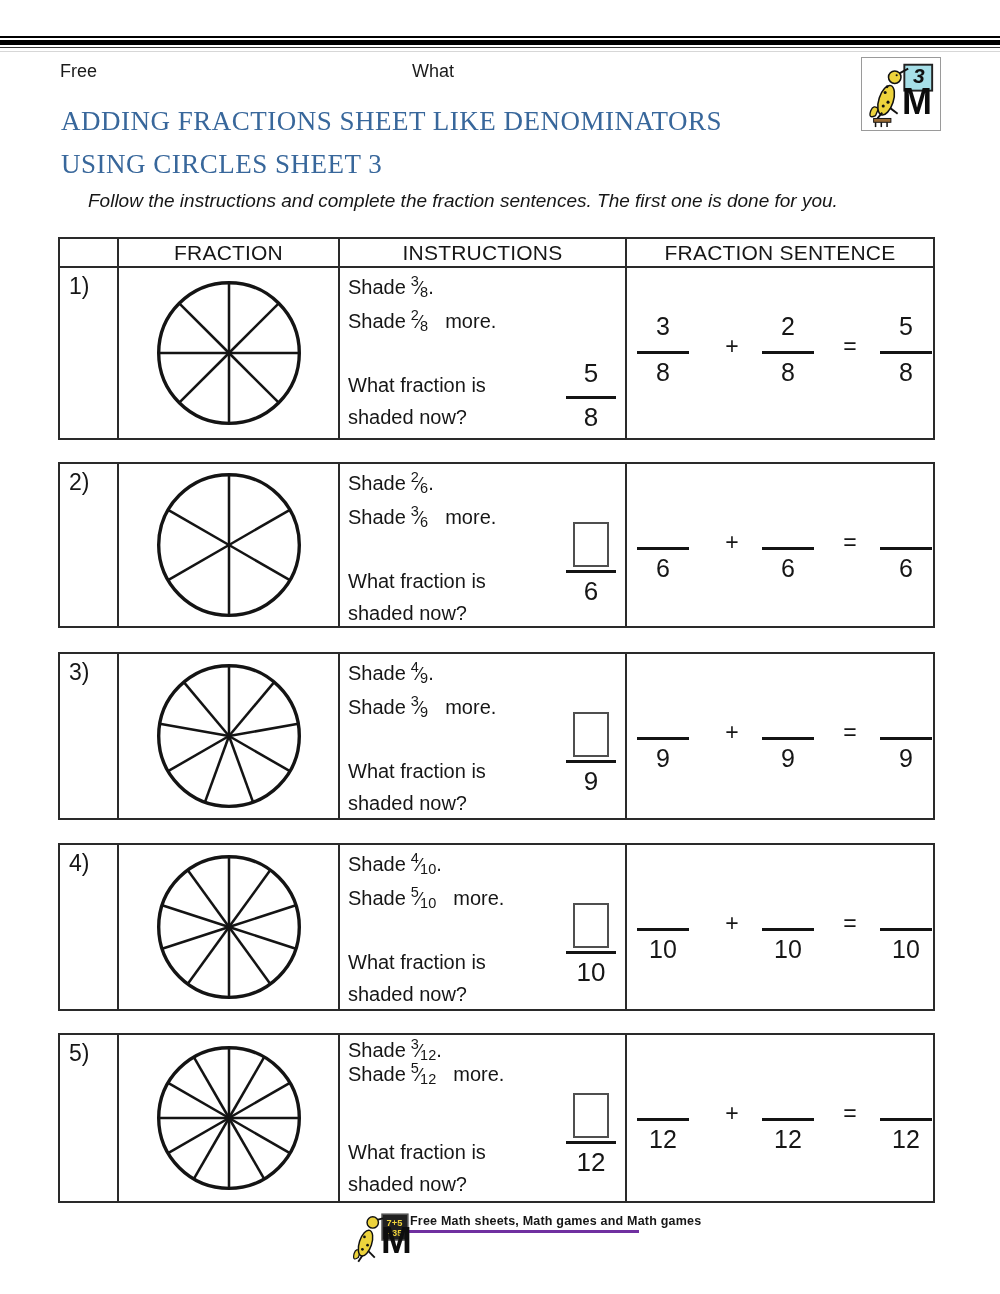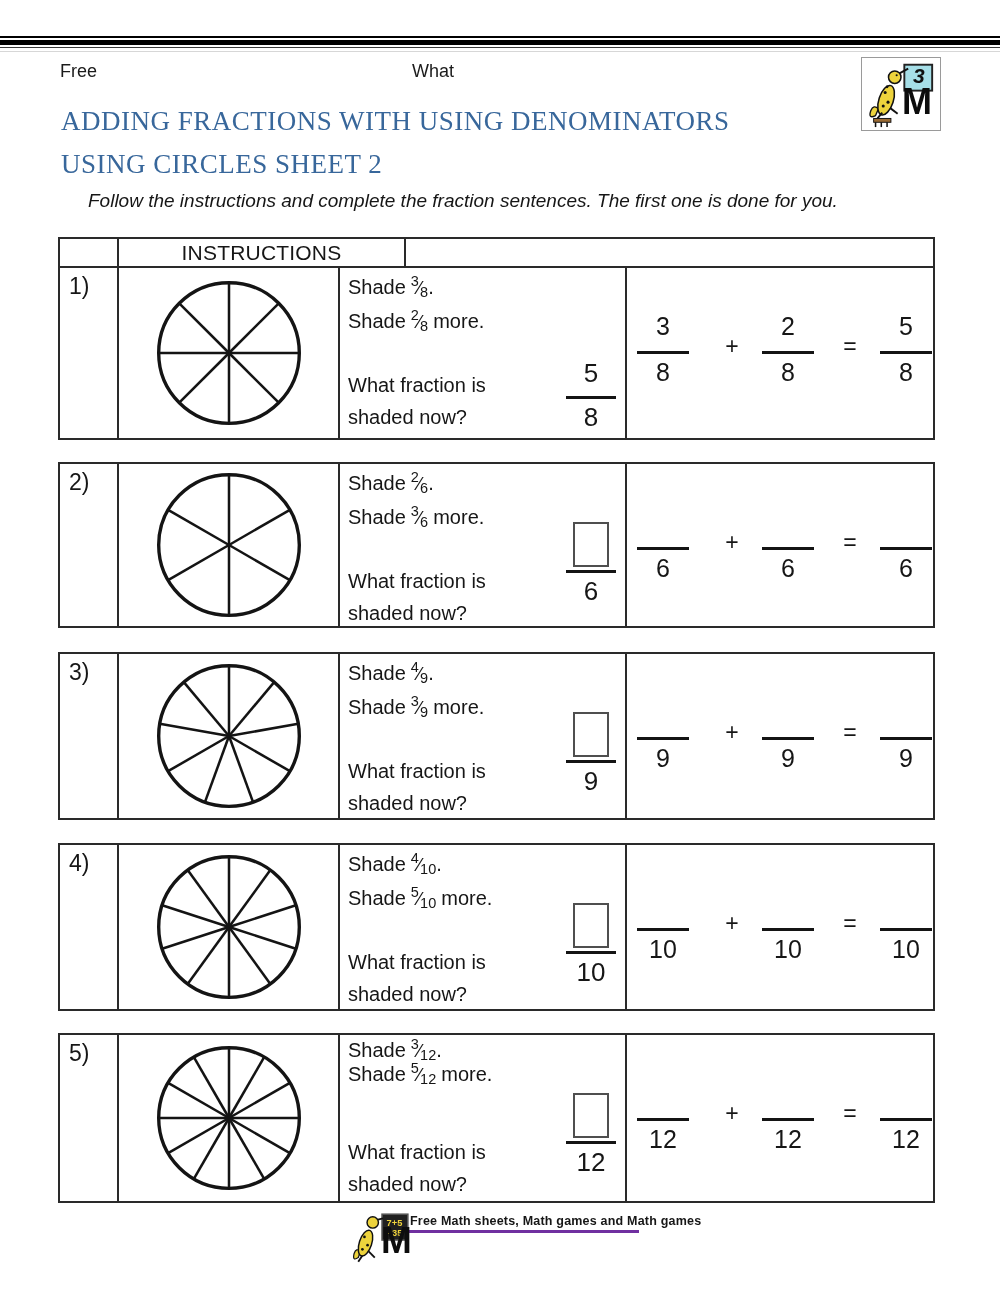--- a/index.html
+++ b/index.html
@@ -36,21 +36,21 @@
              box-sizing:border-box;display:flex;}
   .hdr-cell{box-sizing:border-box;height:100%;font-size:21px;text-align:center;padding-top:2px;
             letter-spacing:.2px;}
   .hdr-empty{width:59px;border-right:2px solid #2a2a2a;}
   .hdr-frac{width:221px;border-right:2px solid #2a2a2a;}
   .hdr-instr{width:287px;border-right:2px solid #2a2a2a;}
   .hdr-sent{flex:1;}
 
   .iline{position:absolute;left:8px;white-space:nowrap;}
   .w{margin-right:5px;}
-  .more{margin-left:5px;}
+  .more{margin-left:17px;}
   .ifn{font-size:14.5px;position:relative;top:-8px;}
   .ifs{font-size:19px;margin:0 -1px;}
   .ifd{font-size:14.5px;position:relative;top:3px;}
 
   .ans-box{position:absolute;left:233px;top:58px;width:36px;height:45px;border:2px solid #4f4f4f;box-sizing:border-box;}
   .ans-bar{position:absolute;left:226px;width:50px;height:3px;background:#141414;}
   .ans-num,.ans-den{position:absolute;left:226px;width:50px;text-align:center;font-size:26px;}
 
   .s-num{position:absolute;width:52px;text-align:center;font-size:25px;top:44px;}
   .s-bar{position:absolute;width:52px;height:3px;background:#141414;top:83px;}
@@ -96,27 +96,29 @@
       <circle cx="24" cy="36" r="1.6" fill="#111"></circle>
       <circle cx="27" cy="46" r="1.6" fill="#111"></circle>
       <circle cx="22" cy="50" r="1.6" fill="#111"></circle>
       <circle cx="26" cy="30" r="1.4" fill="#111"></circle>
       <circle cx="36" cy="18" r="1.1" fill="#111"></circle>
     </svg>
     <span class="logo-three">3</span>
     <span class="logo-m">M</span>
   </div>
 
-  <div class="title" style="top:106px">ADDING FRACTIONS WITH USING DENOMINATORS</div>
-  <div class="title" style="top:149px">USING CIRCLES SHEET 2</div>
+  <div class="title" style="top:106px">ADDING FRACTIONS SHEET LIKE DENOMINATORS</div>
+  <div class="title" style="top:149px">USING CIRCLES SHEET 3</div>
   <div class="subtitle">Follow the instructions and complete the fraction sentences. The first one is done for you.</div>
 
   <div class="hdr-block">
     <div class="hdr-cell hdr-empty"></div>
+    <div class="hdr-cell hdr-frac">FRACTION</div>
     <div class="hdr-cell hdr-instr">INSTRUCTIONS</div>
+    <div class="hdr-cell hdr-sent">FRACTION SENTENCE</div>
   </div>
 
   <div class="row-block first" style="top:268px;height:172px">
     <div class="cell cell-num">
       <span>1)</span>
     </div>
     <div class="cell cell-frac">
       <svg class="pie" width="150" height="150" viewBox="0 0 160 160">
           <circle cx="80" cy="80" r="75" fill="none" stroke="#141414" stroke-width="3.6"></circle>
           <line x1="80" y1="80" x2="80.00" y2="5.00" stroke="#141414" stroke-width="2.7"></line>

